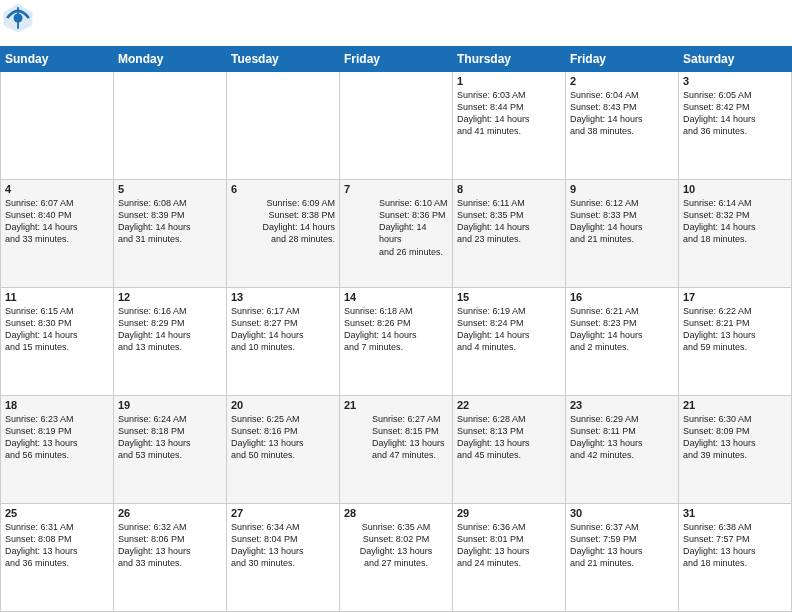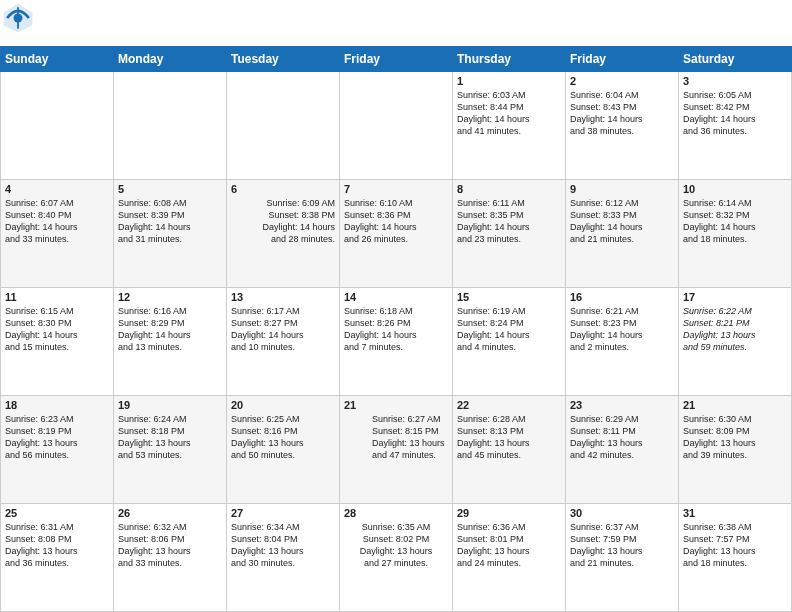--- a/index.html
+++ b/index.html
@@ -181,21 +181,21 @@
           </td>
           <td>
             <span class="day-num">6</span>
             <div class="cell-content" style="white-space: pre-line; text-align: right;">Sunrise: 6:09 AM
 Sunset: 8:38 PM
 Daylight: 14 hours
 and 28 minutes.</div>
           </td>
           <td>
             <span class="day-num">7</span>
-            <div class="cell-content" style="white-space: pre-line;">Sunrise: 6:10 AM
+            <div class="cell-content" style="white-space: pre-line; margin-left: 35px;">Sunrise: 6:10 AM
 Sunset: 8:36 PM
 Daylight: 14 hours
 and 26 minutes.</div>
           </td>
           <td>
             <span class="day-num">8</span>
             <div class="cell-content" style="white-space: pre-line;">Sunrise: 6:11 AM
 Sunset: 8:35 PM
 Daylight: 14 hours
 and 23 minutes.</div>
@@ -253,21 +253,21 @@
           </td>
           <td>
             <span class="day-num">16</span>
             <div class="cell-content" style="white-space: pre-line;">Sunrise: 6:21 AM
 Sunset: 8:23 PM
 Daylight: 14 hours
 and 2 minutes.</div>
           </td>
           <td>
             <span class="day-num">17</span>
-            <div class="cell-content" style="white-space: pre-line; font-style: italic;">Sunrise: 6:22 AM
+            <div class="cell-content" style="white-space: pre-line;">Sunrise: 6:22 AM
 Sunset: 8:21 PM
 Daylight: 13 hours
 and 59 minutes.</div>
           </td>
         </tr>
         <tr>
           <td>
             <span class="day-num">18</span>
             <div class="cell-content" style="white-space: pre-line;">Sunrise: 6:23 AM
 Sunset: 8:19 PM

